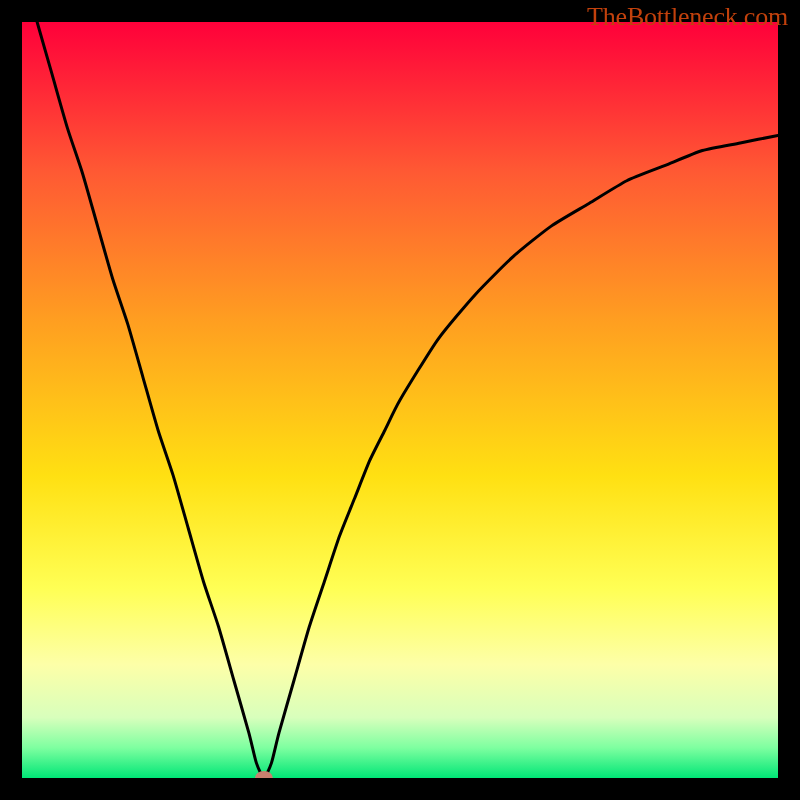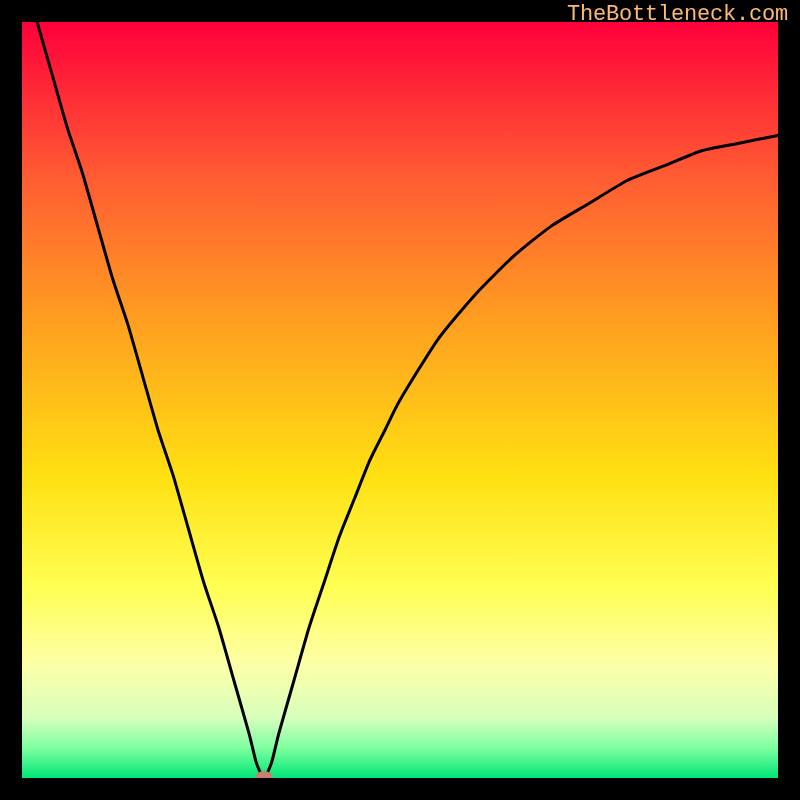--- a/index.html
+++ b/index.html
@@ -14,23 +14,23 @@
     position: absolute;
     top: 22px;
     left: 22px;
     width: 756px;
     height: 756px;
   }
   .watermark {
     position: absolute;
     top: 2px;
     right: 12px;
-    font-family: Liberation Mono, monospace;
-    font-size: 22px;
-    color: #fdba74;
+    font-family: Liberation Serif, serif;
+    font-size: 26px;
+    color: #c2410c;
     font-weight: 500;
     letter-spacing: -0.2px;
   }
   svg {
     display: block;
   }
 </style>
 </head>
 <body>
 

